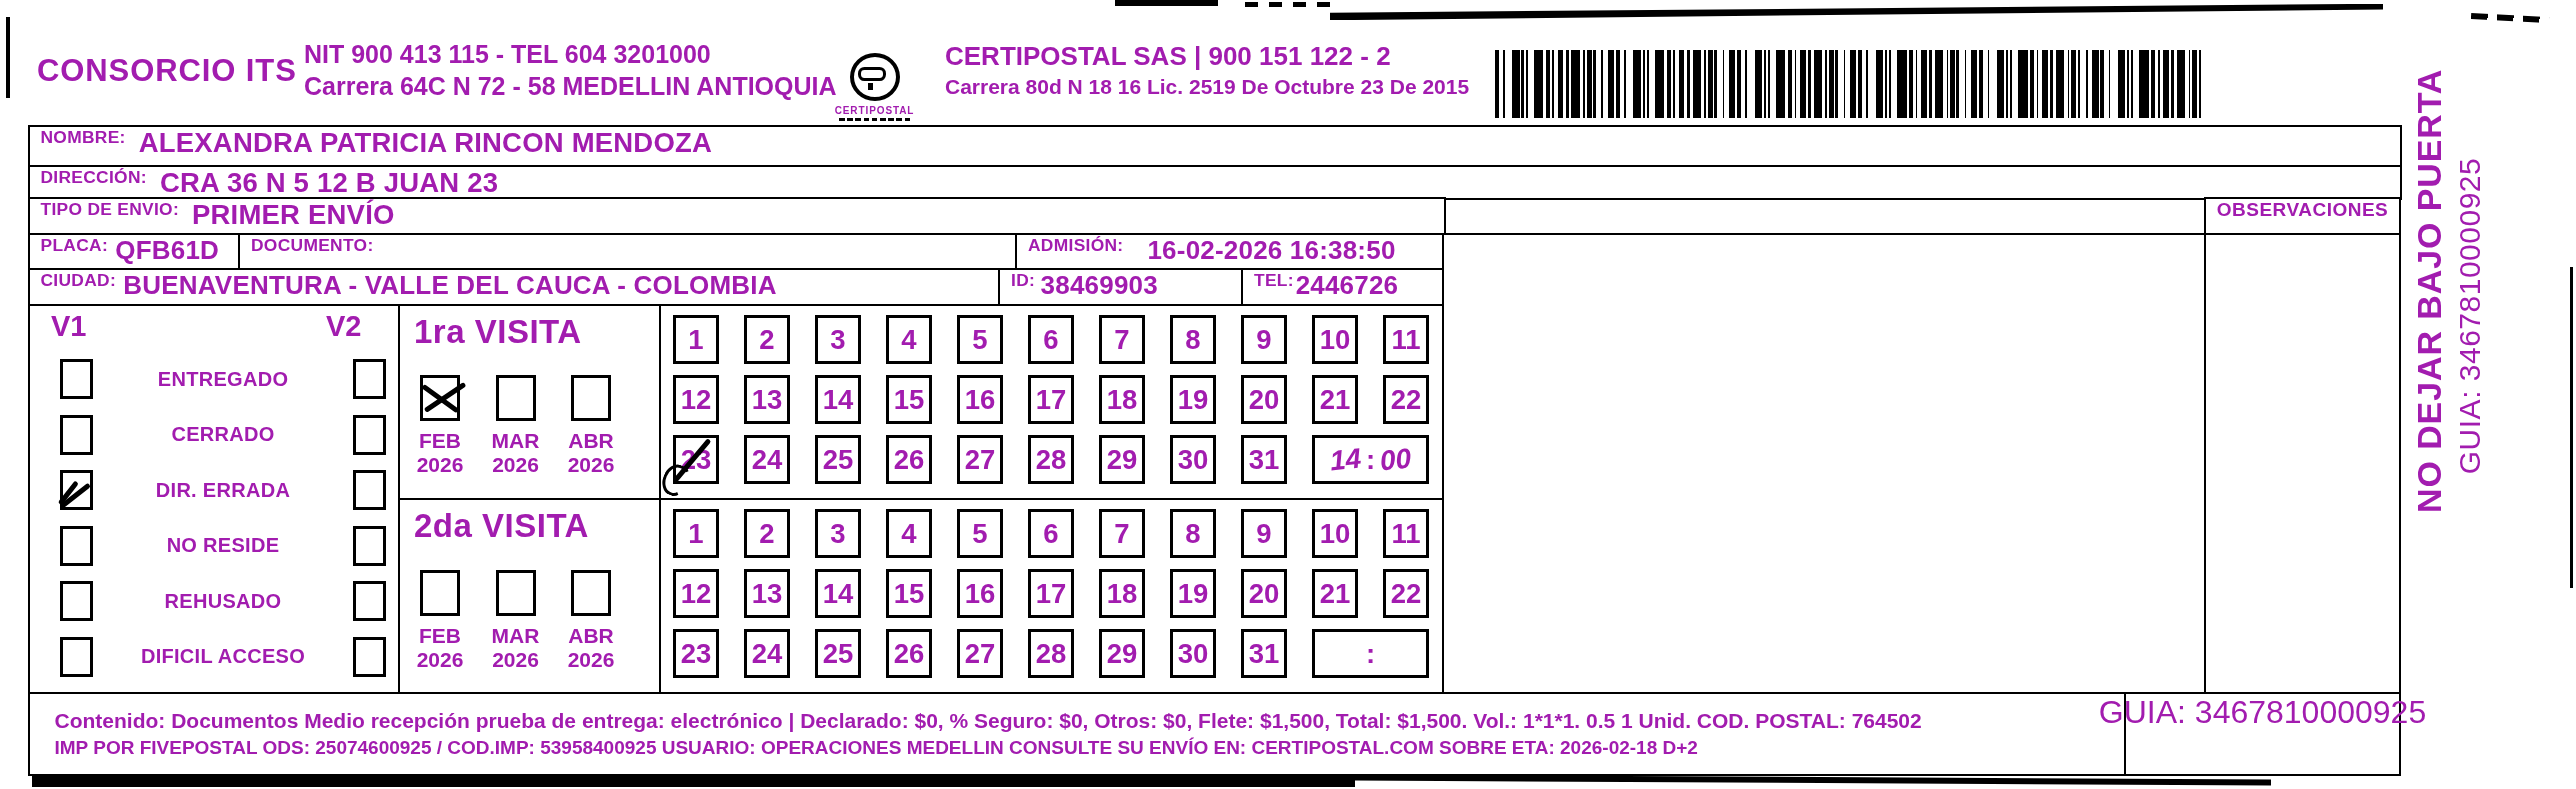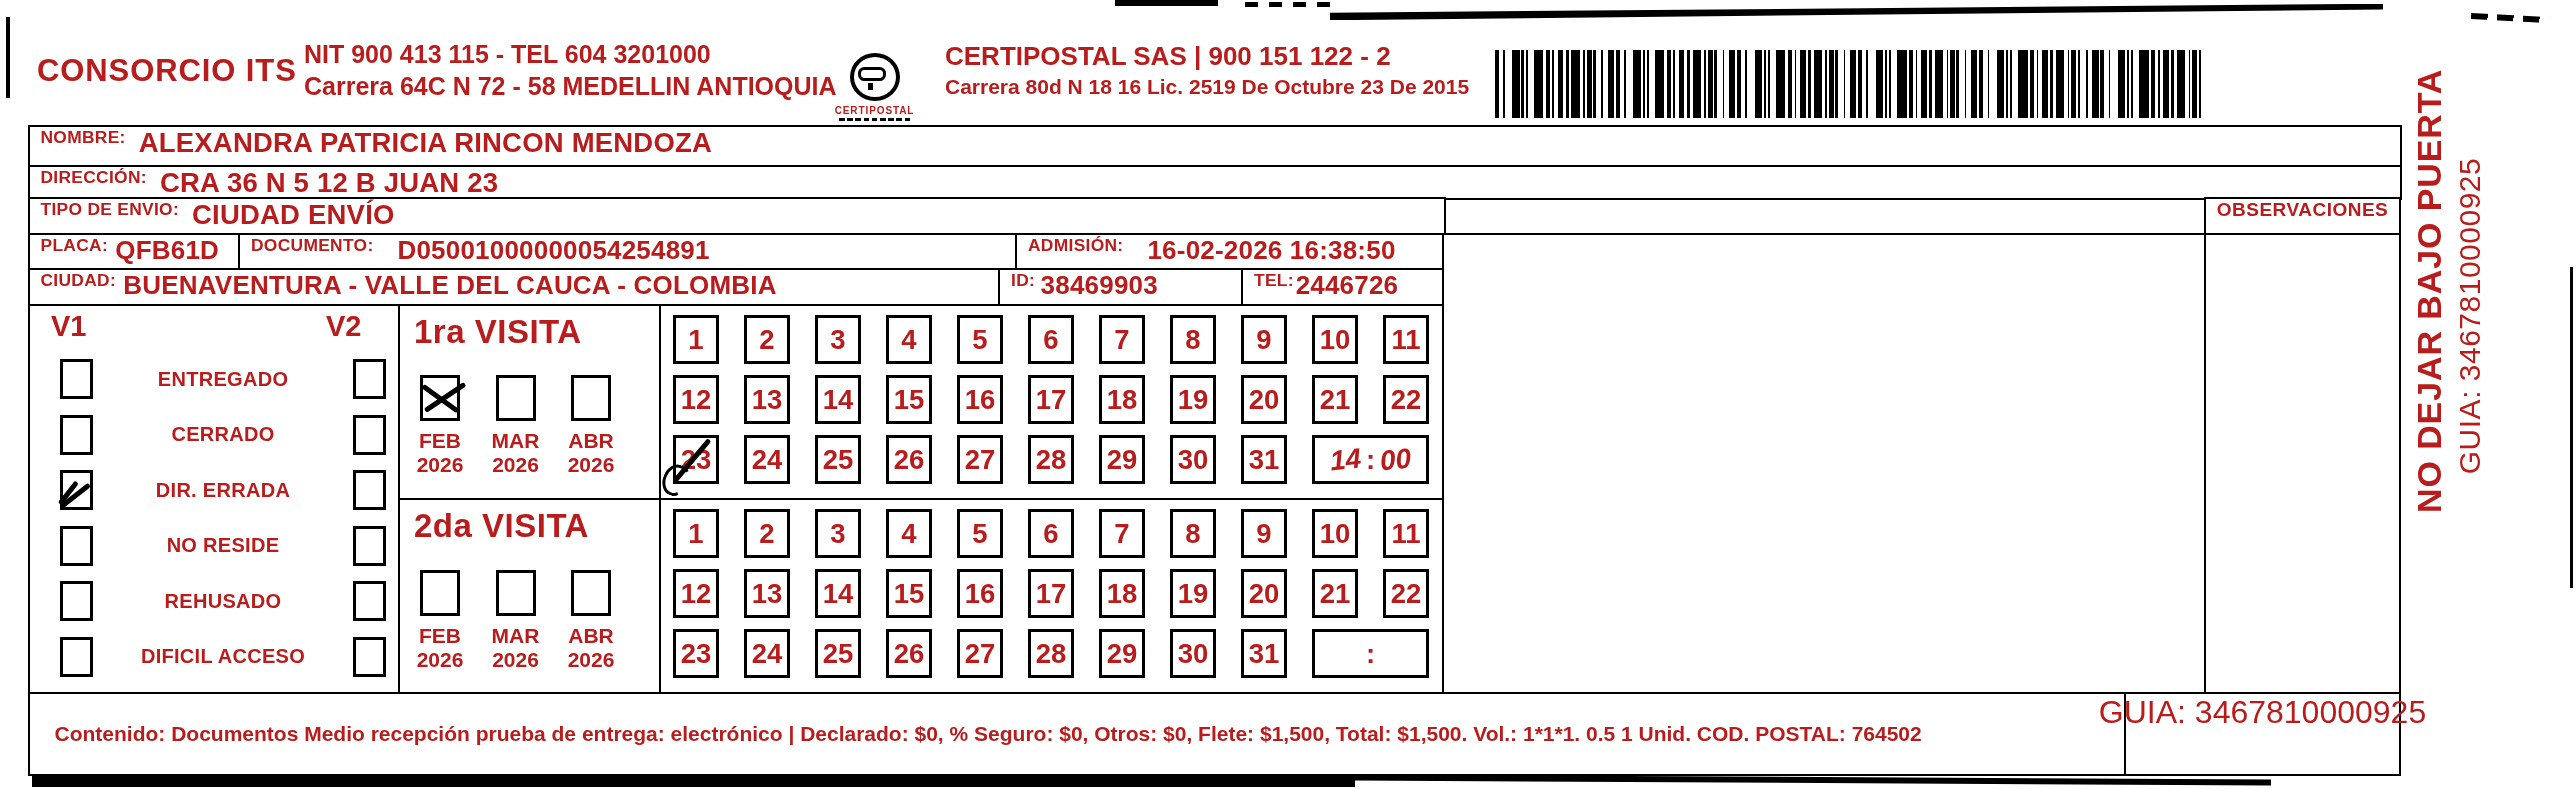--- a/index.html
+++ b/index.html
@@ -1,16 +1,16 @@
 <!DOCTYPE html>
 <html style="font-size:14.7px"><head>
 <meta charset="utf-8">
 <style>
   html,body{margin:0;padding:0;background:#fff;}
-  #page{position:relative;width:2576px;height:789px;background:#fff;color:#b91c1c;
+  #page{position:relative;width:2576px;height:789px;background:#fff;color:#a21caf;
         font-family:"Liberation Sans",sans-serif;overflow:hidden;}
   .abs{position:absolute;}
   
   .cell{position:absolute;border:2.7px solid #000;box-sizing:border-box;background:#fff;
         display:flex;align-items:flex-start;padding:0 11px;gap:13px;}
   .lbl{font-weight:700;font-size:17.4px;white-space:nowrap;letter-spacing:0.3px;}
   .val{font-weight:700;font-size:26px;white-space:nowrap;letter-spacing:0.2px;}
   .val-lg{font-size:27.5px;}
   .hdrcell{justify-content:center;}
   .hdr-txt{font-weight:700;font-size:20px;letter-spacing:0.5px;}
@@ -213,33 +213,32 @@
     <span class="val val-lg">ALEXANDRA PATRICIA RINCON MENDOZA</span>
   </div>
 
   <div class="cell" style="left:27.5px;top:165px;width:2374px;height:35px;">
     <span class="lbl">DIRECCIÓN:</span>
     <span class="val val-lg">CRA 36 N 5 12 B JUAN 23</span>
   </div>
 
   <div class="cell" style="left:27.5px;top:197px;width:1418px;height:38px;">
     <span class="lbl">TIPO DE ENVIO:</span>
-    <span class="val val-lg">CIUDAD ENVÍO</span>
+    <span class="val val-lg">PRIMER ENVÍO</span>
   </div>
   <div class="cell hdrcell" style="left:2204px;top:197px;width:197px;height:38px;padding:0 3.7px;">
     <span class="hdr-txt" style="font-size:19px;">OBSERVACIONES</span>
   </div>
 
   <div class="cell" style="left:27.5px;top:233px;width:213px;height:38px;gap:7.3px;">
     <span class="lbl">PLACA:</span>
     <span class="val">QFB61D</span>
   </div>
   <div class="cell" style="left:238px;top:233px;width:779px;height:38px;gap:24px;">
     <span class="lbl">DOCUMENTO:</span>
-    <span class="val">D05001000000054254891</span>
   </div>
   <div class="cell" style="left:1015px;top:233px;width:430px;height:38px;gap:24px;">
     <span class="lbl">ADMISIÓN:</span>
     <span class="val">16-02-2026 16:38:50</span>
   </div>
 
   <div class="cell" style="left:27.5px;top:268px;width:973px;height:54px;gap:7.3px;">
     <span class="lbl">CIUDAD:</span>
     <span class="val">BUENAVENTURA - VALLE DEL CAUCA - COLOMBIA</span>
   </div>
@@ -409,19 +408,20 @@
       </div>
     </div>
 
   <div class="side-note">
     <div class="side-l1">NO DEJAR BAJO PUERTA</div>
     <div class="side-l2">GUIA: 3467810000925</div>
   </div>
 
   <div class="cell footer-text" style="left:27.5px;top:692px;width:2099px;height:84px;">
     <div class="fline1">Contenido: Documentos Medio recepción prueba de entrega: electrónico | Declarado: $0, % Seguro: $0, Otros: $0, Flete: $1,500, Total: $1,500. Vol.: 1*1*1. 0.5 1 Unid. COD. POSTAL: 764502</div>
+    <div class="fline2">IMP POR FIVEPOSTAL ODS: 25074600925 / COD.IMP: 53958400925 USUARIO: OPERACIONES MEDELLIN CONSULTE SU ENVÍO EN: CERTIPOSTAL.COM SOBRE ETA: 2026-02-18 D+2</div>
   </div>
   <div class="cell hdrcell" style="left:2124px;top:692px;width:277px;height:84px;">
     <span class="guia-big">GUIA: 3467810000925</span>
   </div>
 
 </div>
 
 
 </body></html>

